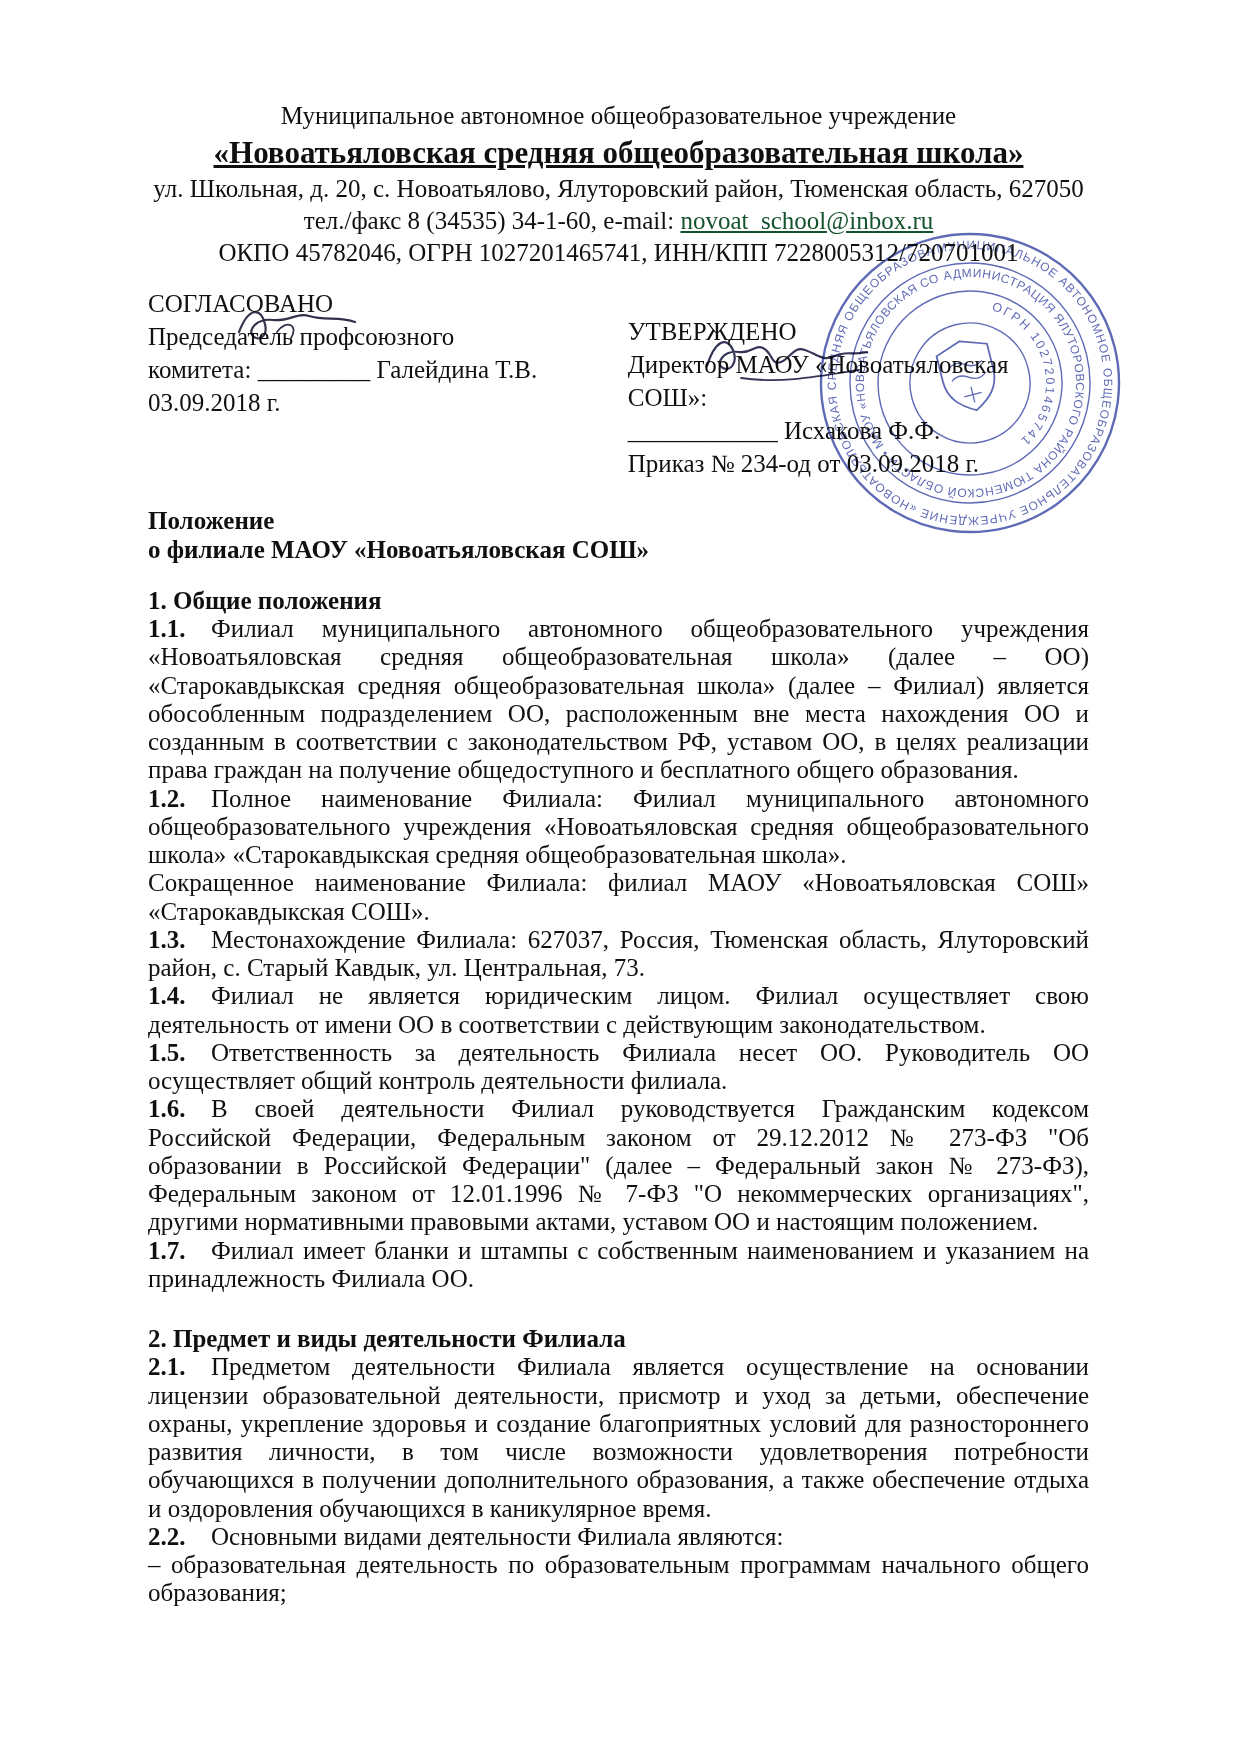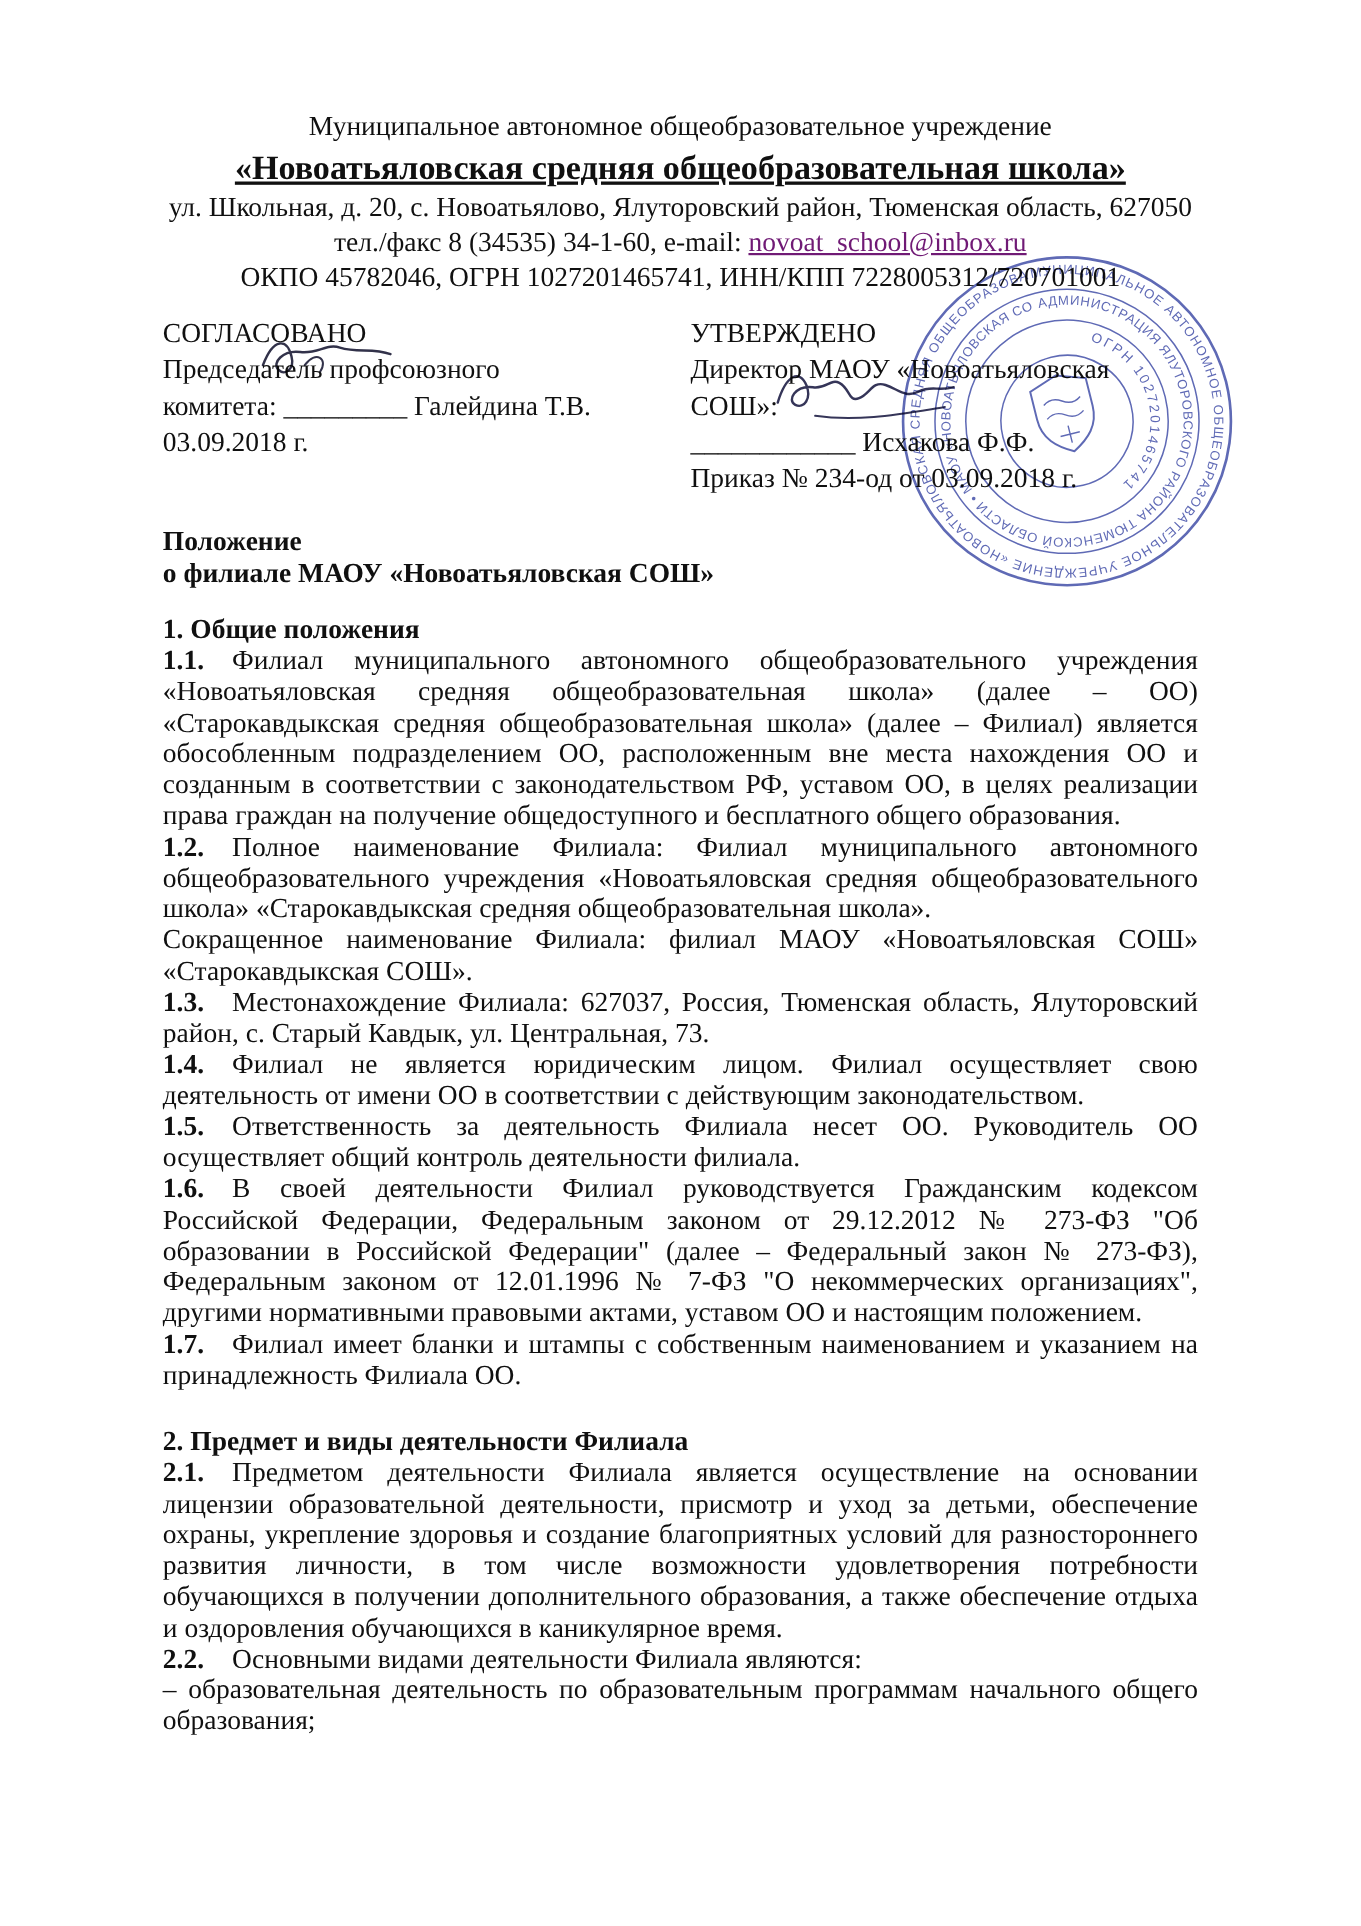--- a/index.html
+++ b/index.html
@@ -9,29 +9,29 @@
     position:relative; overflow:hidden;
     font-family:"Liberation Serif", serif; color:#101010;
   }
   .content { padding:100px 85px 0 85px; }
 
   
   .doc-header { text-align:center; }
   .org-type { font-size:25px; line-height:1.3; }
   .org-name { font-size:31px; font-weight:bold; text-decoration:underline; line-height:1.3; }
   .hline { font-size:25px; line-height:1.28; }
-  .email { color:#701a75; text-decoration:underline; cursor:pointer; }
+  .email { color:#14532d; text-decoration:underline; cursor:pointer; }
 
   
   .approval {
     display:flex; align-items:flex-start;
     margin-top:18px; font-size:25px; line-height:1.32;
   }
   .approval .col-left  { width:520px; }
-  .approval .col-right { width:500px; }
+  .approval .col-right { width:500px;margin-top:28px; }
 
   
   .doc-title { font-weight:bold; font-size:25px; line-height:1.18; margin-top:26px; }
 
   
   .body-text { margin-top:22px; font-size:25px; line-height:1.13; }
   .sec-heading { font-weight:bold; }
   .sec-heading.spaced { margin-top:32px; }
   p.para { text-align:justify; }
   .pnum { display:inline-block; width:63px;font-weight:bold; }

